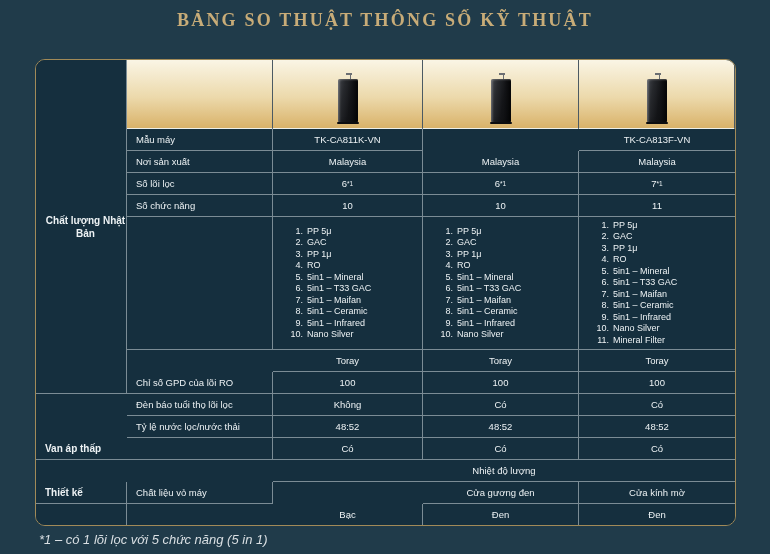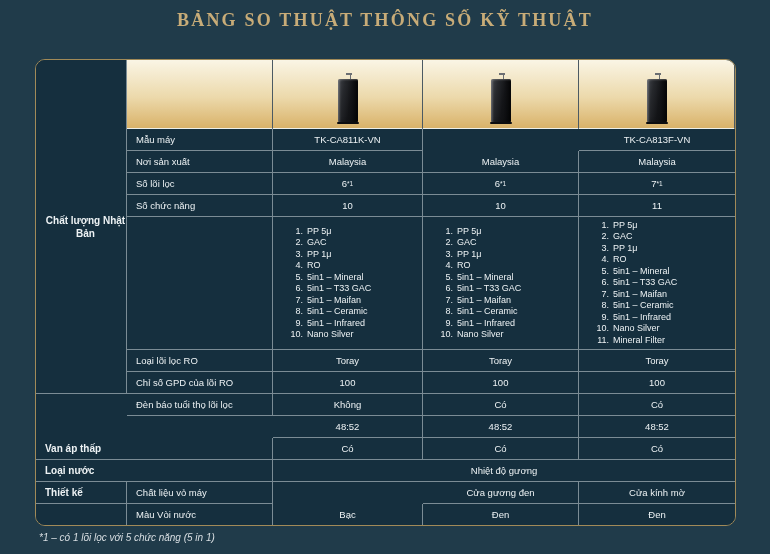--- a/index.html
+++ b/index.html
@@ -60,21 +60,21 @@
     border-bottom:1px solid var(--border-light);
     display:flex; align-items:flex-end; justify-content:center;
   }
   .sup { font-size:6.5px; vertical-align:super; line-height:0; }
   .filters { align-items:center; }
   .fl-block { padding-left:14px; font-size:9px; line-height:11.5px; }
   .fl-line { display:flex; }
   .fl-n { width:16px; text-align:right; margin-right:4px; flex:none; }
   .footnote {
     position:absolute; left:39px; top:532px;
-    font-size:10px; font-style:italic; color:#d9dfe3;
+    font-size:13px; font-style:italic; color:#d9dfe3;
   }
   
   .tower { position:relative; width:26px; height:52px; margin-bottom:4px; flex:none; }
   .tw-spout-v { position:absolute; top:1px; left:15px; width:1.5px; height:9px; background:#6b6e72; }
   .tw-spout-h { position:absolute; top:1px; left:11px; width:6px; height:1.5px; background:#6b6e72; }
   .tw-body {
     position:absolute; bottom:2px; left:3px; width:20px; height:43px;
     background:linear-gradient(100deg, #43464c 0%, #26282c 28%, #141518 58%, #0a0b0d 100%);
     border-radius:2px 2px 1px 1px;
     box-shadow: inset 1.5px 1px 2px rgba(255,255,255,0.28), inset -5px 0 6px -3px rgba(0,0,0,0.9);
@@ -276,54 +276,52 @@
           <span class="fl-n">10.</span>
           <span class="fl-t">Nano Silver</span>
         </div>
         <div class="fl-line">
           <span class="fl-n">11.</span>
           <span class="fl-t">Mineral Filter</span>
         </div>
       </div>
     </div>
 
-  <div class="c lab" style="grid-column:2; grid-row:7;">Loại lõi lọc RO</div>
   <div class="c v" style="grid-column:3; grid-row:7;">Toray</div>
   <div class="c v" style="grid-column:4; grid-row:7;">Toray</div>
   <div class="c v lc" style="grid-column:5; grid-row:7;">Toray</div>
 
   <div class="c lab" style="grid-column:2; grid-row:8;">Chỉ số GPD của lõi RO</div>
   <div class="c v" style="grid-column:3; grid-row:8;">100</div>
   <div class="c v" style="grid-column:4; grid-row:8;">100</div>
   <div class="c v lc" style="grid-column:5; grid-row:8;">100</div>
 
 
   <div class="c lab" style="grid-column:2; grid-row:9;">Đèn báo tuổi thọ lõi lọc</div>
   <div class="c v" style="grid-column:3; grid-row:9;">Không</div>
   <div class="c v" style="grid-column:4; grid-row:9;">Có</div>
   <div class="c v lc" style="grid-column:5; grid-row:9;">Có</div>
 
+  <div class="c lab" style="grid-column:2; grid-row:10;">Tỷ lệ nước lọc/nước thải</div>
   <div class="c v" style="grid-column:3; grid-row:10;">48:52</div>
   <div class="c v" style="grid-column:4; grid-row:10;">48:52</div>
   <div class="c v lc" style="grid-column:5; grid-row:10;">48:52</div>
 
   <div class="c grp" style="grid-column:1/3; grid-row:11;">Van áp thấp</div>
   <div class="c v" style="grid-column:3; grid-row:11;">Có</div>
   <div class="c v" style="grid-column:4; grid-row:11;">Có</div>
   <div class="c v lc" style="grid-column:5; grid-row:11;">Có</div>
 
-  <div class="c grp" style="grid-column:1/3; grid-row:12;">Loại nước</div>
-  <div class="c v lc" style="grid-column:3/6; grid-row:12;">Nhiệt độ gương</div>
+  <div class="c v lc" style="grid-column:3/6; grid-row:12;">Nhiệt độ lượng</div>
 
   <div class="c lab" style="grid-column:2; grid-row:13;">Chất liệu vỏ máy</div>
   <div class="c grp" style="grid-column:1; grid-row:13;">Thiết kế</div>
   <div class="c v" style="grid-column:4; grid-row:13;">Cửa gương đen</div>
   <div class="c v lc" style="grid-column:5; grid-row:13;">Cửa kính mờ</div>
 
   <div class="c br" style="grid-column:1; grid-row:14;"></div>
-  <div class="c lab br" style="grid-column:2; grid-row:14;">Màu Vòi nước</div>
   <div class="c v br" style="grid-column:3; grid-row:14;">Bạc</div>
   <div class="c v br" style="grid-column:4; grid-row:14;">Đen</div>
   <div class="c v lc br" style="grid-column:5; grid-row:14;">Đen</div>
 
 </div>
 
 <div class="footnote">*1 – có 1 lõi lọc với 5 chức năng (5 in 1)</div>
 
 </body></html>

